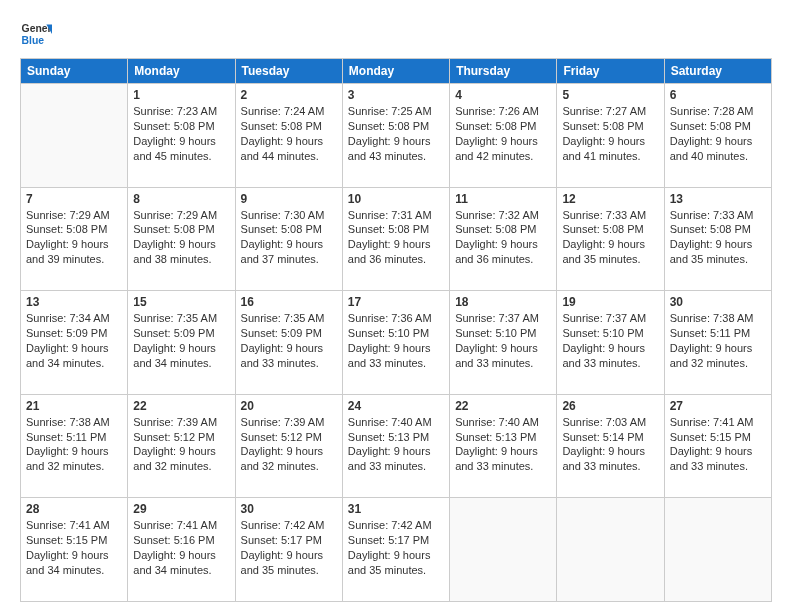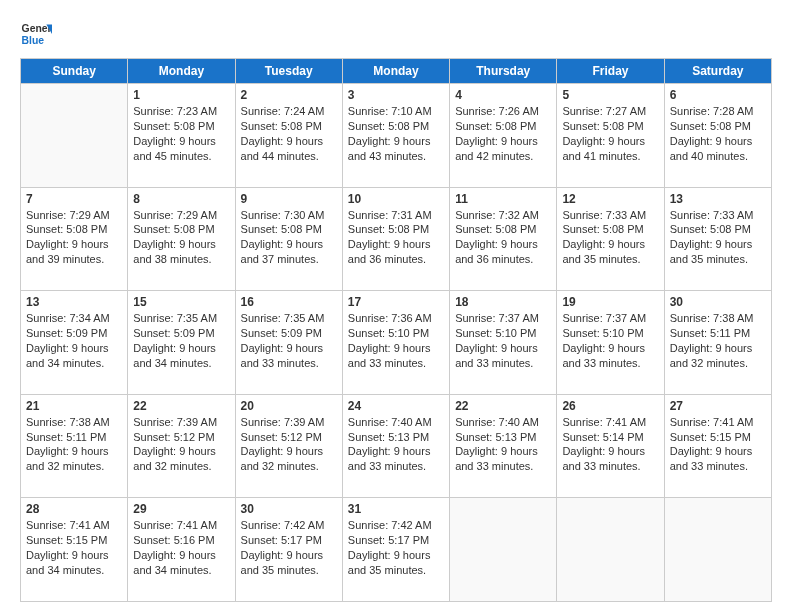--- a/index.html
+++ b/index.html
@@ -51,21 +51,21 @@
       border: 1px solid #ccc;
       border-collapse: collapse;
       width: 100%;
       table-layout: fixed;
     }
     .calendar th {
       background: #1a73c9;
       color: #fff;
       font-size: 12px;
       font-weight: bold;
-      text-align: center;
+      text-align: left;
       padding: 5px 6px;
       border: 1px solid #ccc;
     }
     .calendar td {
       vertical-align: top;
       border: 1px solid #ccc;
       padding: 4px 5px;
       font-size: 9.5px;
       color: #333;
       height: 82px;
@@ -128,21 +128,21 @@
           </td>
           <td>
             <span class="day-num">2</span>
             <div class="day-info">Sunrise: 7:24 AM
 Sunset: 5:08 PM
 Daylight: 9 hours
 and 44 minutes.</div>
           </td>
           <td>
             <span class="day-num">3</span>
-            <div class="day-info">Sunrise: 7:10 AM
+            <div class="day-info">Sunrise: 7:25 AM
 Sunset: 5:08 PM
 Daylight: 9 hours
 and 43 minutes.</div>
           </td>
           <td>
             <span class="day-num">4</span>
             <div class="day-info">Sunrise: 7:26 AM
 Sunset: 5:08 PM
 Daylight: 9 hours
 and 42 minutes.</div>
@@ -295,21 +295,21 @@
           </td>
           <td>
             <span class="day-num">22</span>
             <div class="day-info">Sunrise: 7:40 AM
 Sunset: 5:13 PM
 Daylight: 9 hours
 and 33 minutes.</div>
           </td>
           <td>
             <span class="day-num">26</span>
-            <div class="day-info">Sunrise: 7:41 AM
+            <div class="day-info">Sunrise: 7:03 AM
 Sunset: 5:14 PM
 Daylight: 9 hours
 and 33 minutes.</div>
           </td>
           <td>
             <span class="day-num">27</span>
             <div class="day-info">Sunrise: 7:41 AM
 Sunset: 5:15 PM
 Daylight: 9 hours
 and 33 minutes.</div>

